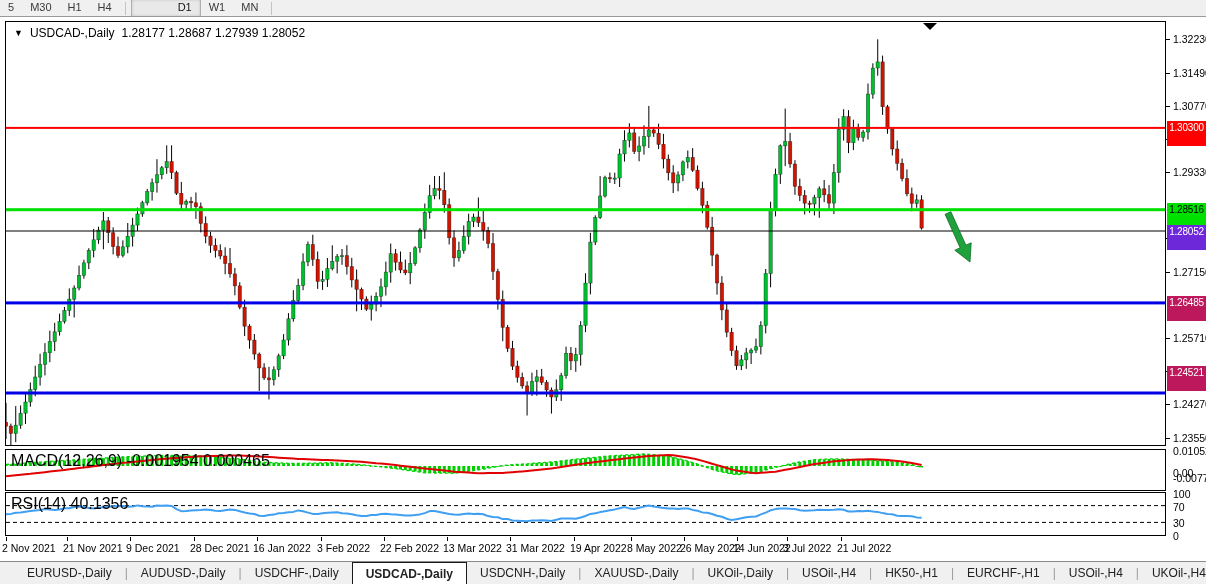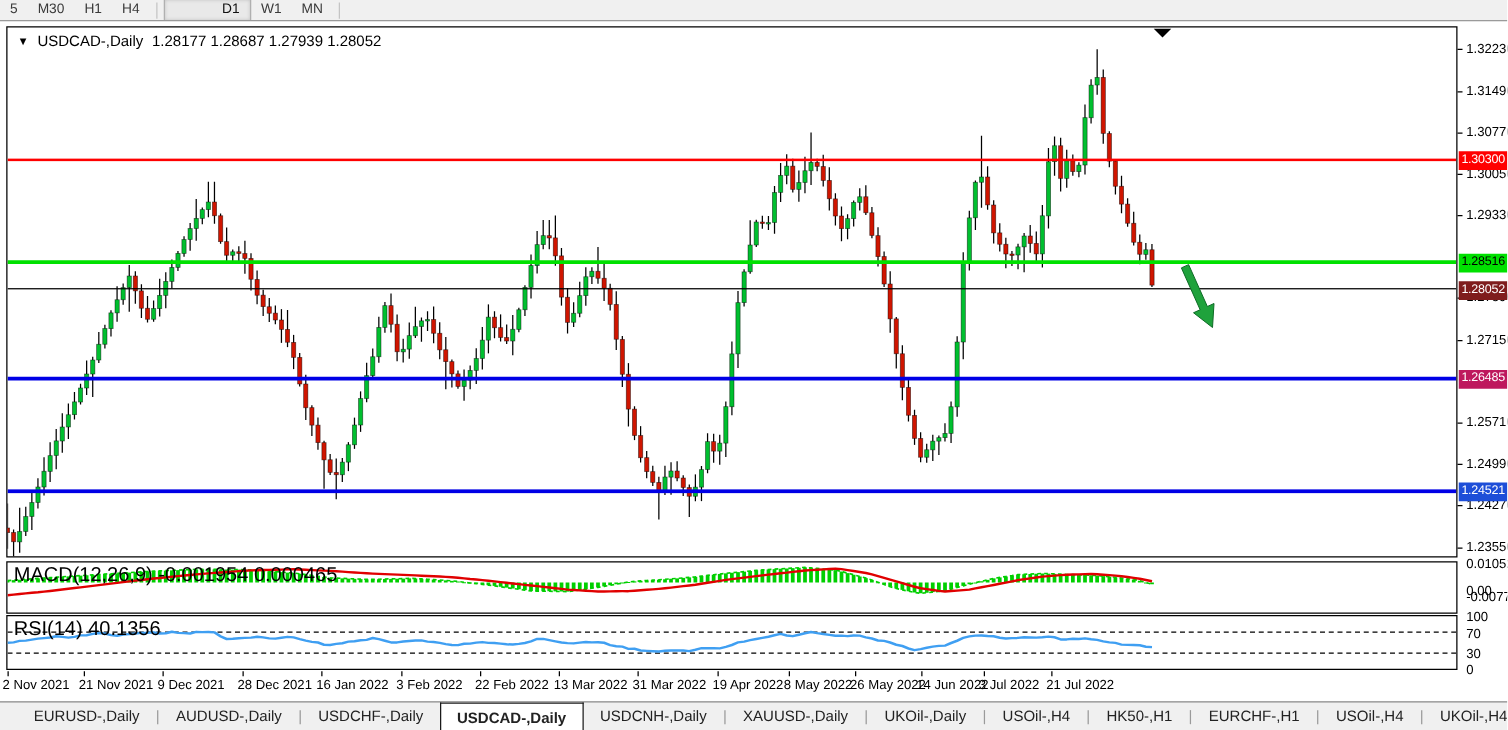--- a/index.html
+++ b/index.html
@@ -20,21 +20,21 @@
   #macd-panel{left:5px;top:449px;width:1159px;height:40px;}
   #rsi-panel{left:5px;top:492px;width:1159px;height:42px;}
   .panel svg{position:absolute;left:0;top:0;}
 
   .chart-title{position:absolute;left:8px;top:4px;font-size:12px;color:#000;display:flex;gap:7px;align-items:center;z-index:5;}
   .tri{font-size:9px;line-height:12px;}
   .ind-label{position:absolute;left:5px;top:2px;font-size:16px;color:#000;z-index:5;white-space:nowrap;}
 
   .axis-label{position:absolute;left:1173px;font-size:10.5px;color:#000;white-space:nowrap;}
   .ytick{position:absolute;left:1166px;width:4px;height:1px;background:#000;}
-  .badge{position:absolute;left:1167px;width:39px;height:15px;font-size:10px;line-height:13px;
+  .badge{position:absolute;left:1167px;width:39px;height:25px;font-size:10px;line-height:13px;
          text-align:center;color:#fff;letter-spacing:-0.2px;z-index:6;}
   .date-label{position:absolute;top:542px;font-size:10.5px;color:#000;white-space:nowrap;}
   .xtick{position:absolute;top:537px;width:1px;height:4px;background:#000;}
 
   
   .tabbar{position:absolute;left:0;top:561px;width:1206px;height:23px;background:#f0f0f0;
           border-top:1px solid #8a8a8a;display:flex;align-items:stretch;padding-left:14px;box-sizing:border-box;}
   .tab{font-size:12px;color:#222;padding:0 13px;display:flex;align-items:center;white-space:nowrap;}
   .tab.active{background:#fff;border:1px solid #1a1a1a;border-bottom:none;font-weight:700;}
   .tab-sep{color:#9a9a9a;display:flex;align-items:center;font-size:12px;}
@@ -681,23 +681,23 @@
       <div class="ytick" style="top:338px"></div>
       <div class="axis-label" style="top:332px">1.25710</div>
       <div class="ytick" style="top:371px"></div>
       <div class="axis-label" style="top:365px">1.24990</div>
       <div class="ytick" style="top:404px"></div>
       <div class="axis-label" style="top:398px">1.24270</div>
       <div class="ytick" style="top:438px"></div>
       <div class="axis-label" style="top:432px">1.23550</div>
       <div class="badge" style="top:121px;background:#ff0000;color:#ffffff">1.30300</div>
       <div class="badge" style="top:203px;background:#00e100;color:#000000">1.28516</div>
-      <div class="badge" style="top:225px;background:#7f1d1d;color:#ffffff">1.28052</div>
+      <div class="badge" style="top:225px;background:#6d28d9;color:#ffffff">1.28052</div>
       <div class="badge" style="top:296px;background:#be185d;color:#ffffff">1.26485</div>
-      <div class="badge" style="top:386px;background:#1d4ed8;color:#ffffff">1.24521</div>
+      <div class="badge" style="top:366px;background:#be185d;color:#ffffff">1.24521</div>
       <div class="axis-label" style="top:445px">0.01052</div>
       <div class="axis-label" style="top:467px">0.00</div>
       <div class="axis-label" style="top:472px">-0.00774</div>
       <div class="axis-label" style="top:488px">100</div>
       <div class="axis-label" style="top:501px">70</div>
       <div class="axis-label" style="top:517px">30</div>
       <div class="axis-label" style="top:530px">0</div>
       <div class="xtick" style="left:6px"></div>
       <div class="date-label" style="left:2px">2 Nov 2021</div>
       <div class="xtick" style="left:67px"></div>

